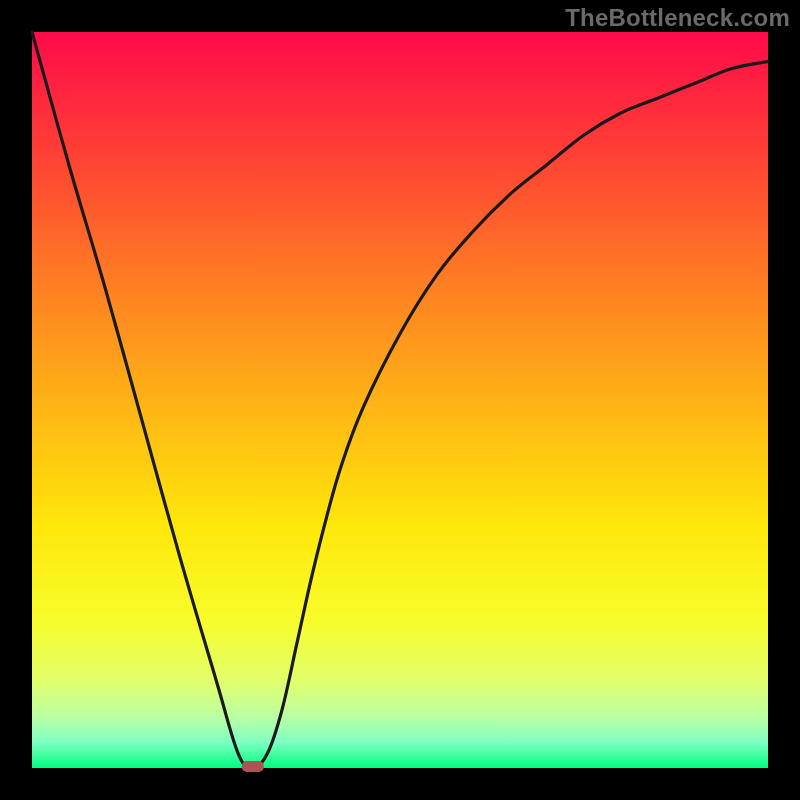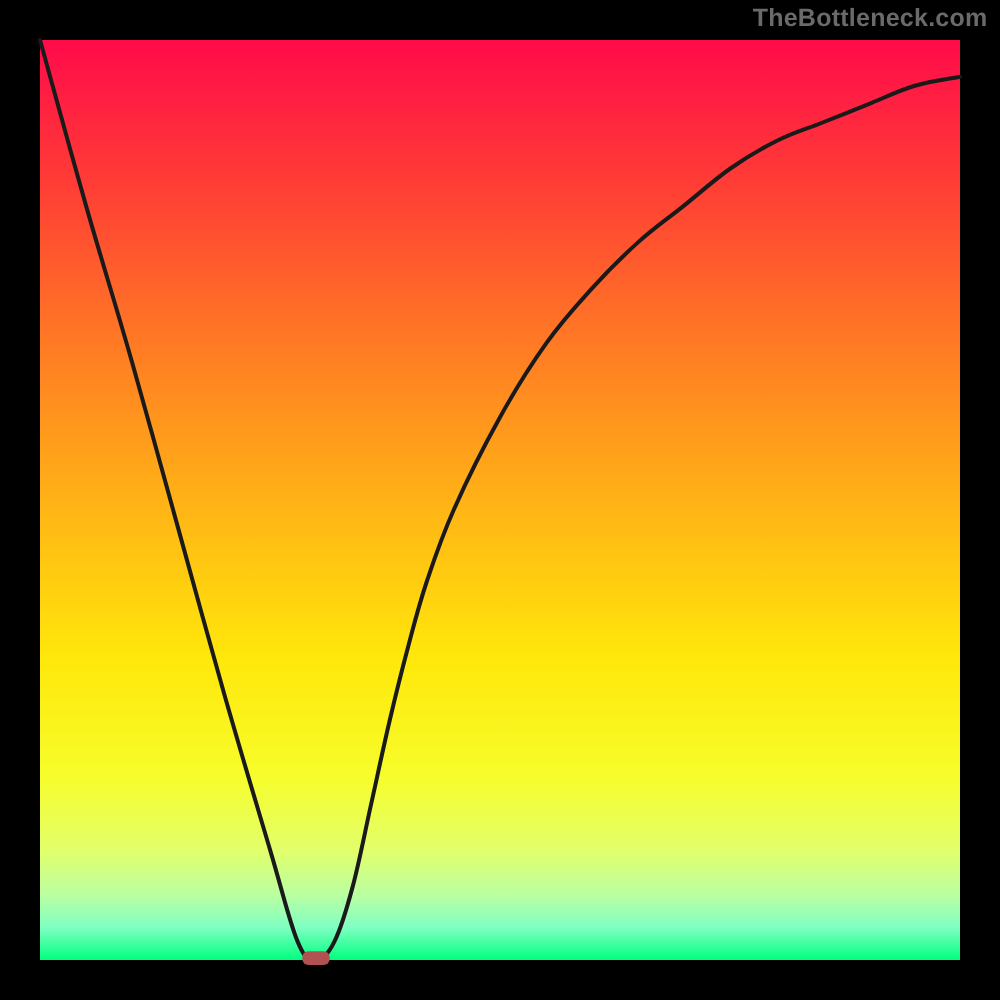--- a/index.html
+++ b/index.html
@@ -20,21 +20,21 @@
     display: block;
     position: absolute;
     top: 0;
     left: 0;
   }
   .watermark {
     position: absolute;
     top: 4px;
     right: 10px;
     font-family: Arial, Helvetica, sans-serif;
-    font-size: 20px;
+    font-size: 24px;
     font-weight: 600;
     color: #6a6a6a;
     letter-spacing: 0.2px;
   }
 </style>
 </head>
 <body>
 
 <div class="frame">
 

